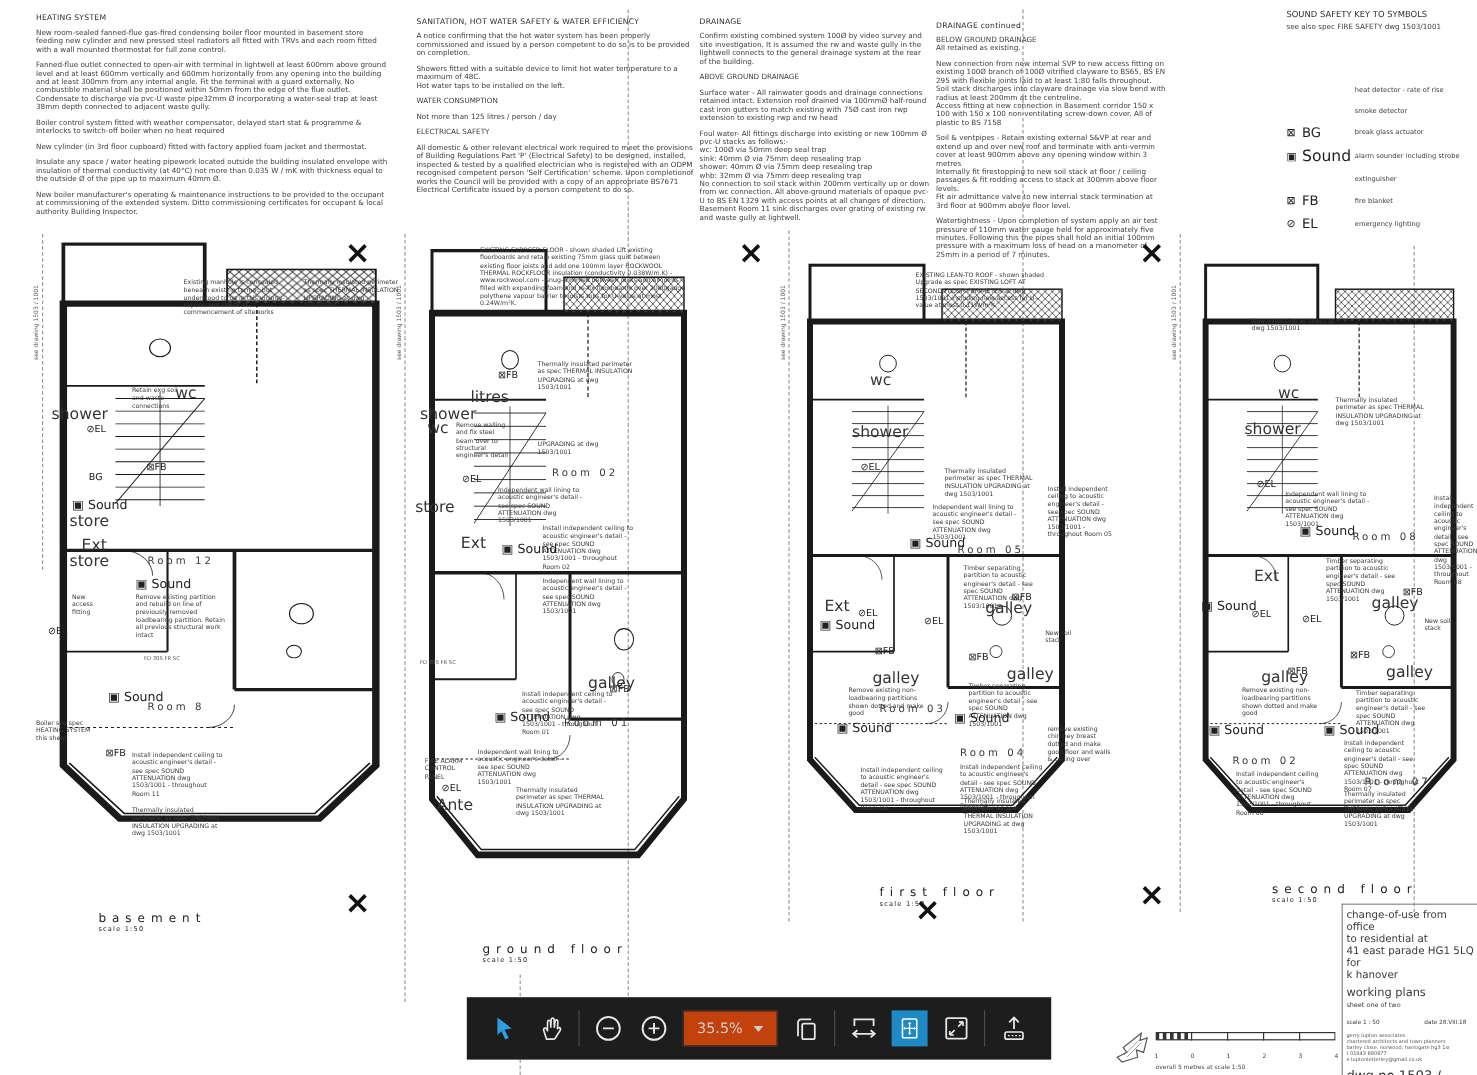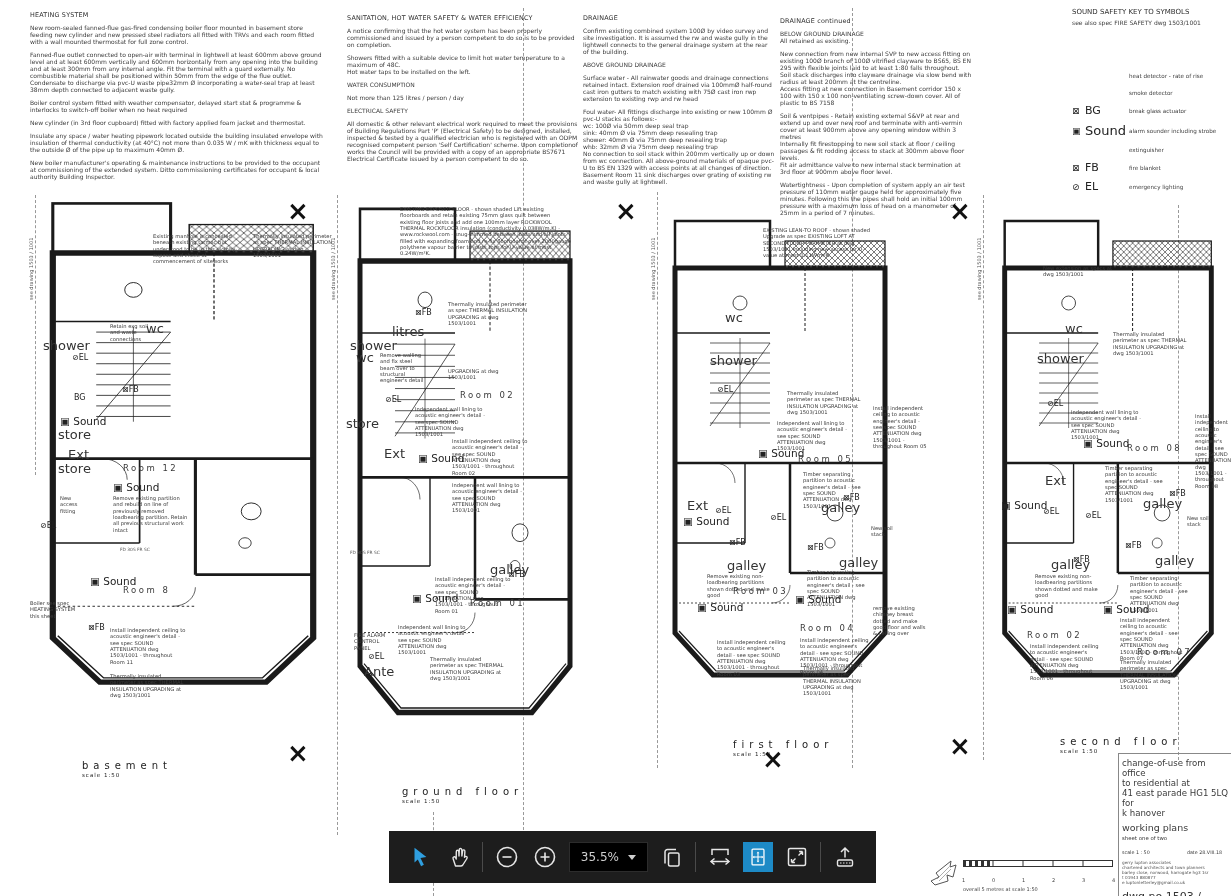--- a/index.html
+++ b/index.html
@@ -58,21 +58,21 @@
   .sb-ticks{position:relative;height:7px;margin-top:8px}
   .sb-ticks span{position:absolute;top:0}
   .sb-cap{margin-top:2px;font-size:5px}
   .north{position:absolute;left:925px;top:853px}
 
   
   .toolbar{position:absolute;left:389px;top:831px;width:487px;height:52px;background:#1d1d1d;
            display:flex;align-items:center;justify-content:space-between;padding:0 16px;box-sizing:border-box}
   .tbtn{width:30px;height:34px;display:flex;align-items:center;justify-content:center;cursor:pointer}
   .tdiv{width:1px;height:30px;background:#4a4a4a}
-  .zoombox{display:flex;align-items:center;gap:9px;background:#000000;border:1px solid #2c2c2c;
+  .zoombox{display:flex;align-items:center;gap:9px;background:#c2410c;border:1px solid #2c2c2c;
            padding:7px 11px;cursor:pointer}
   .zoomtext{color:#cfcfcf;font-size:12px}
   .caret{width:0;height:0;border-left:4px solid transparent;border-right:4px solid transparent;border-top:5px solid #cfcfcf}
   .fitpage-bg{width:30px;height:30px;background:#1d8ac6;display:flex;align-items:center;justify-content:center}
 </style>
 </head>
 <body>
 
 <svg width="0" height="0" style="position:absolute">
   <defs>

